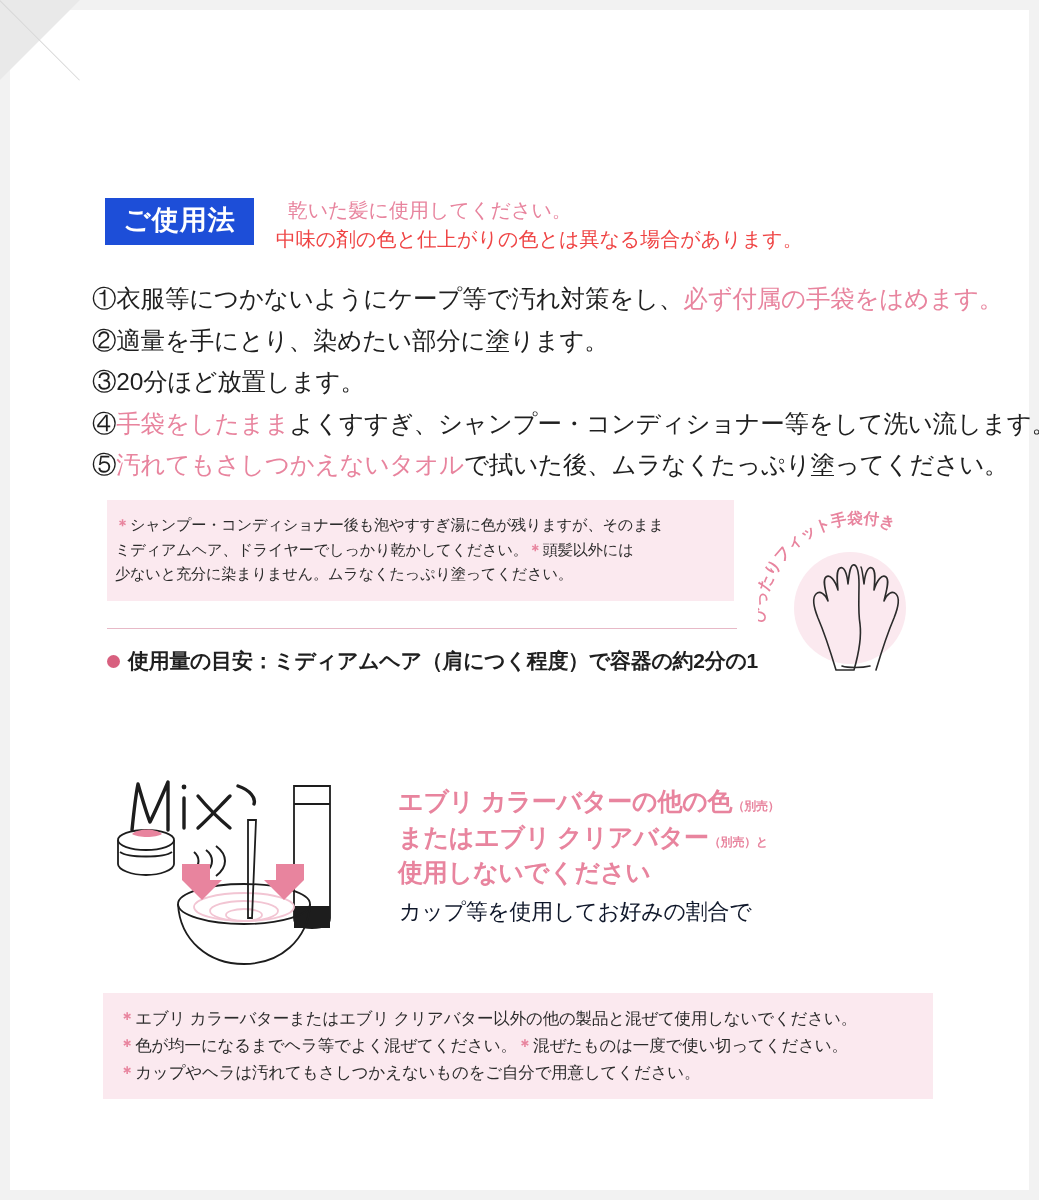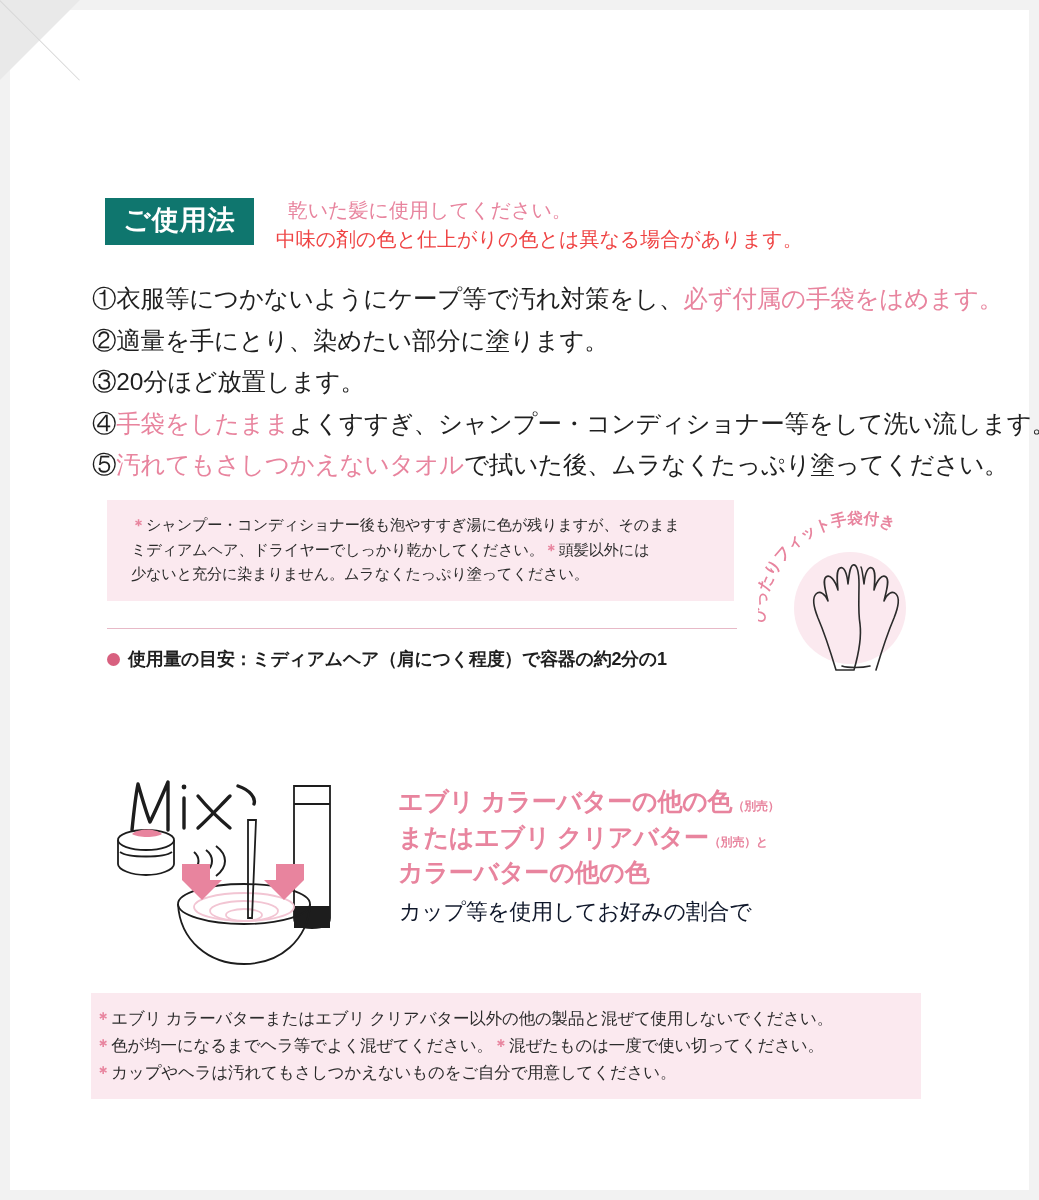--- a/index.html
+++ b/index.html
@@ -70,21 +70,21 @@
 
   
   .head-row {
     position: absolute;
     left: 37px;
     top: 28px;
     display: flex;
     align-items: flex-start;
   }
   .head-badge {
-    background: #0f766e;
+    background: #1d4ed8;
     color: #ffffff;
     font-size: 27px;
     font-weight: bold;
     letter-spacing: 1px;
     padding: 8px 18px 9px 18px;
     line-height: 1.1;
     white-space: nowrap;
   }
   .head-texts {
     margin-left: 22px;
@@ -124,21 +124,21 @@
     text-align: center;
   }
 
   
   .note-box {
     position: absolute;
     left: 39px;
     top: 330px;
     width: 627px;
     background: #fbe9ef;
-    padding: 13px 16px 14px 24px;
+    padding: 13px 16px 14px 8px;
     box-sizing: border-box;
   }
   .note-text {
     font-size: 15.2px;
     line-height: 1.62;
     color: #2b2b2b;
     letter-spacing: -0.2px;
   }
   .ast {
     color: #e8849e;
@@ -164,21 +164,21 @@
   }
   .dot {
     width: 13px;
     height: 13px;
     border-radius: 50%;
     background: #d8607f;
     margin-right: 8px;
     flex: 0 0 auto;
   }
   .usage-text {
-    font-size: 18px;
+    font-size: 21px;
     color: #1f1f1f;
     white-space: nowrap;
     letter-spacing: -0.3px;
     font-weight: bold;
   }
 
   
   .glove-wrap {
     position: absolute;
     left: 690px;
@@ -226,25 +226,25 @@
   }
   .mix-sub-line {
     color: #0f172a;
     font-size: 22px;
     line-height: 1.48;
     white-space: nowrap;
     letter-spacing: -0.3px;
   }
   .note-box2 {
     position: absolute;
-    left: 23px;
+    left: 35px;
     top: 245px;
     width: 830px;
     background: #fbe9ef;
-    padding: 12px 16px 13px 4px;
+    padding: 12px 16px 13px 16px;
     box-sizing: border-box;
   }
   .note-text2 {
     font-size: 16.5px;
     line-height: 1.64;
     color: #2b2b2b;
     letter-spacing: -0.2px;
     white-space: nowrap;
   }
 </style>
@@ -368,21 +368,21 @@
         <g fill="#e8849e">
           <path d="M84,96 L112,96 L112,112 L124,112 L104,132 L84,112 Z"></path>
           <path d="M206,96 L178,96 L178,112 L166,112 L186,132 L206,112 Z"></path>
         </g>
       </svg>
     </div>
 
     <div class="mix-title" id="mix-title">
         <div class="mix-title-line"><span>エブリ カラーバターの他の色</span><span class="mix-small">（別売）</span></div>
         <div class="mix-title-line"><span>またはエブリ クリアバター</span><span class="mix-small">（別売）と</span></div>
-        <div class="mix-title-line"><span>カラーバターの他の色</span></div>
+        <div class="mix-title-line"><span>使用しないでください</span></div>
       </div>
 
     <div class="mix-sub">
       <div class="mix-sub-line">カップ等を使用してお好みの割合で</div>
     </div>
 
     <div class="note-box2">
       <div class="note-text2" id="mix-notes">
           <div><span class="ast">＊</span><span>エブリ カラーバターまたはエブリ クリアバター以外の他の製品と混ぜて使用しないでください。</span></div>
           <div><span class="ast">＊</span><span>色が均一になるまでヘラ等でよく混ぜてください。</span><span class="ast">＊</span><span>混ぜたものは一度で使い切ってください。</span></div>

